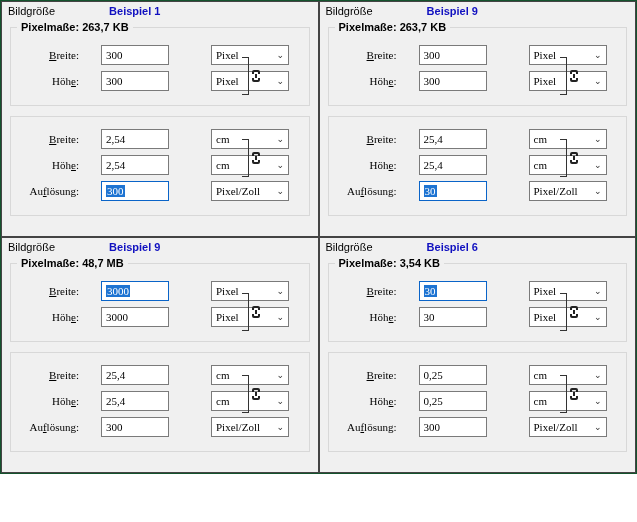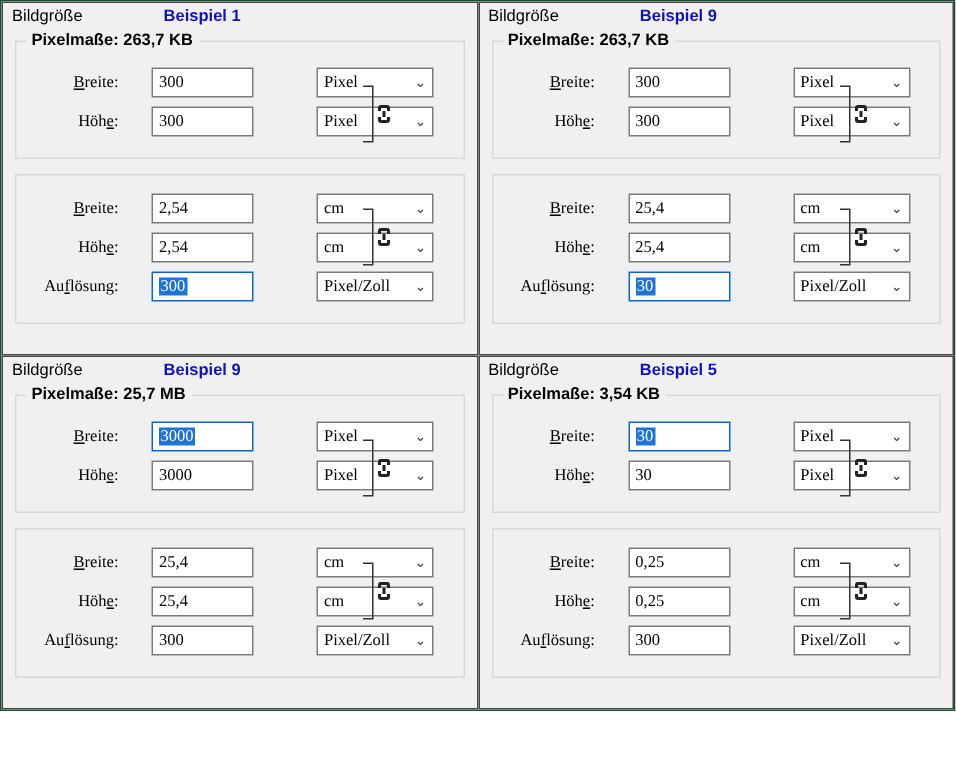--- a/index.html
+++ b/index.html
@@ -275,21 +275,21 @@
           </div>
         </div>
       </fieldset>
     </div>
     <div class="panel">
       <div class="panel-header">
         <span class="title">Bildgröße</span>
         <span class="example">Beispiel 9</span>
       </div>
       <fieldset class="group">
-        <legend>Pixelmaße: 25,7 MB</legend>
+        <legend>Pixelmaße: 48,7 MB</legend>
         <div class="rows-wrap">
           <div class="row">
             <div class="lbl"><u>B</u>reite:</div>
             <div class="seltext"><span>3000</span></div>
             <div></div>
             <div class="unit">
               <span>Pixel</span>
               <span class="caret">⌄</span>
             </div>
           </div>
@@ -344,21 +344,21 @@
             <svg viewBox="0 0 10 14">
               <path d="M3 1h4a2 2 0 0 1 2 2v2H7V3.5A.5.5 0 0 0 6.5 3h-3a.5.5 0 0 0-.5.5V5H1V3a2 2 0 0 1 2-2zm4 12H3a2 2 0 0 1-2-2V9h2v1.5c0 .28.22.5.5.5h3a.5.5 0 0 0 .5-.5V9h2v2a2 2 0 0 1-2 2zM4 5h2v4H4z" fill="currentColor"></path>
             </svg>
           </div>
         </div>
       </fieldset>
     </div>
     <div class="panel">
       <div class="panel-header">
         <span class="title">Bildgröße</span>
-        <span class="example">Beispiel 5</span>
+        <span class="example">Beispiel 6</span>
       </div>
       <fieldset class="group">
         <legend>Pixelmaße: 3,54 KB</legend>
         <div class="rows-wrap">
           <div class="row">
             <div class="lbl"><u>B</u>reite:</div>
             <div class="seltext"><span>30</span></div>
             <div></div>
             <div class="unit">
               <span>Pixel</span>

